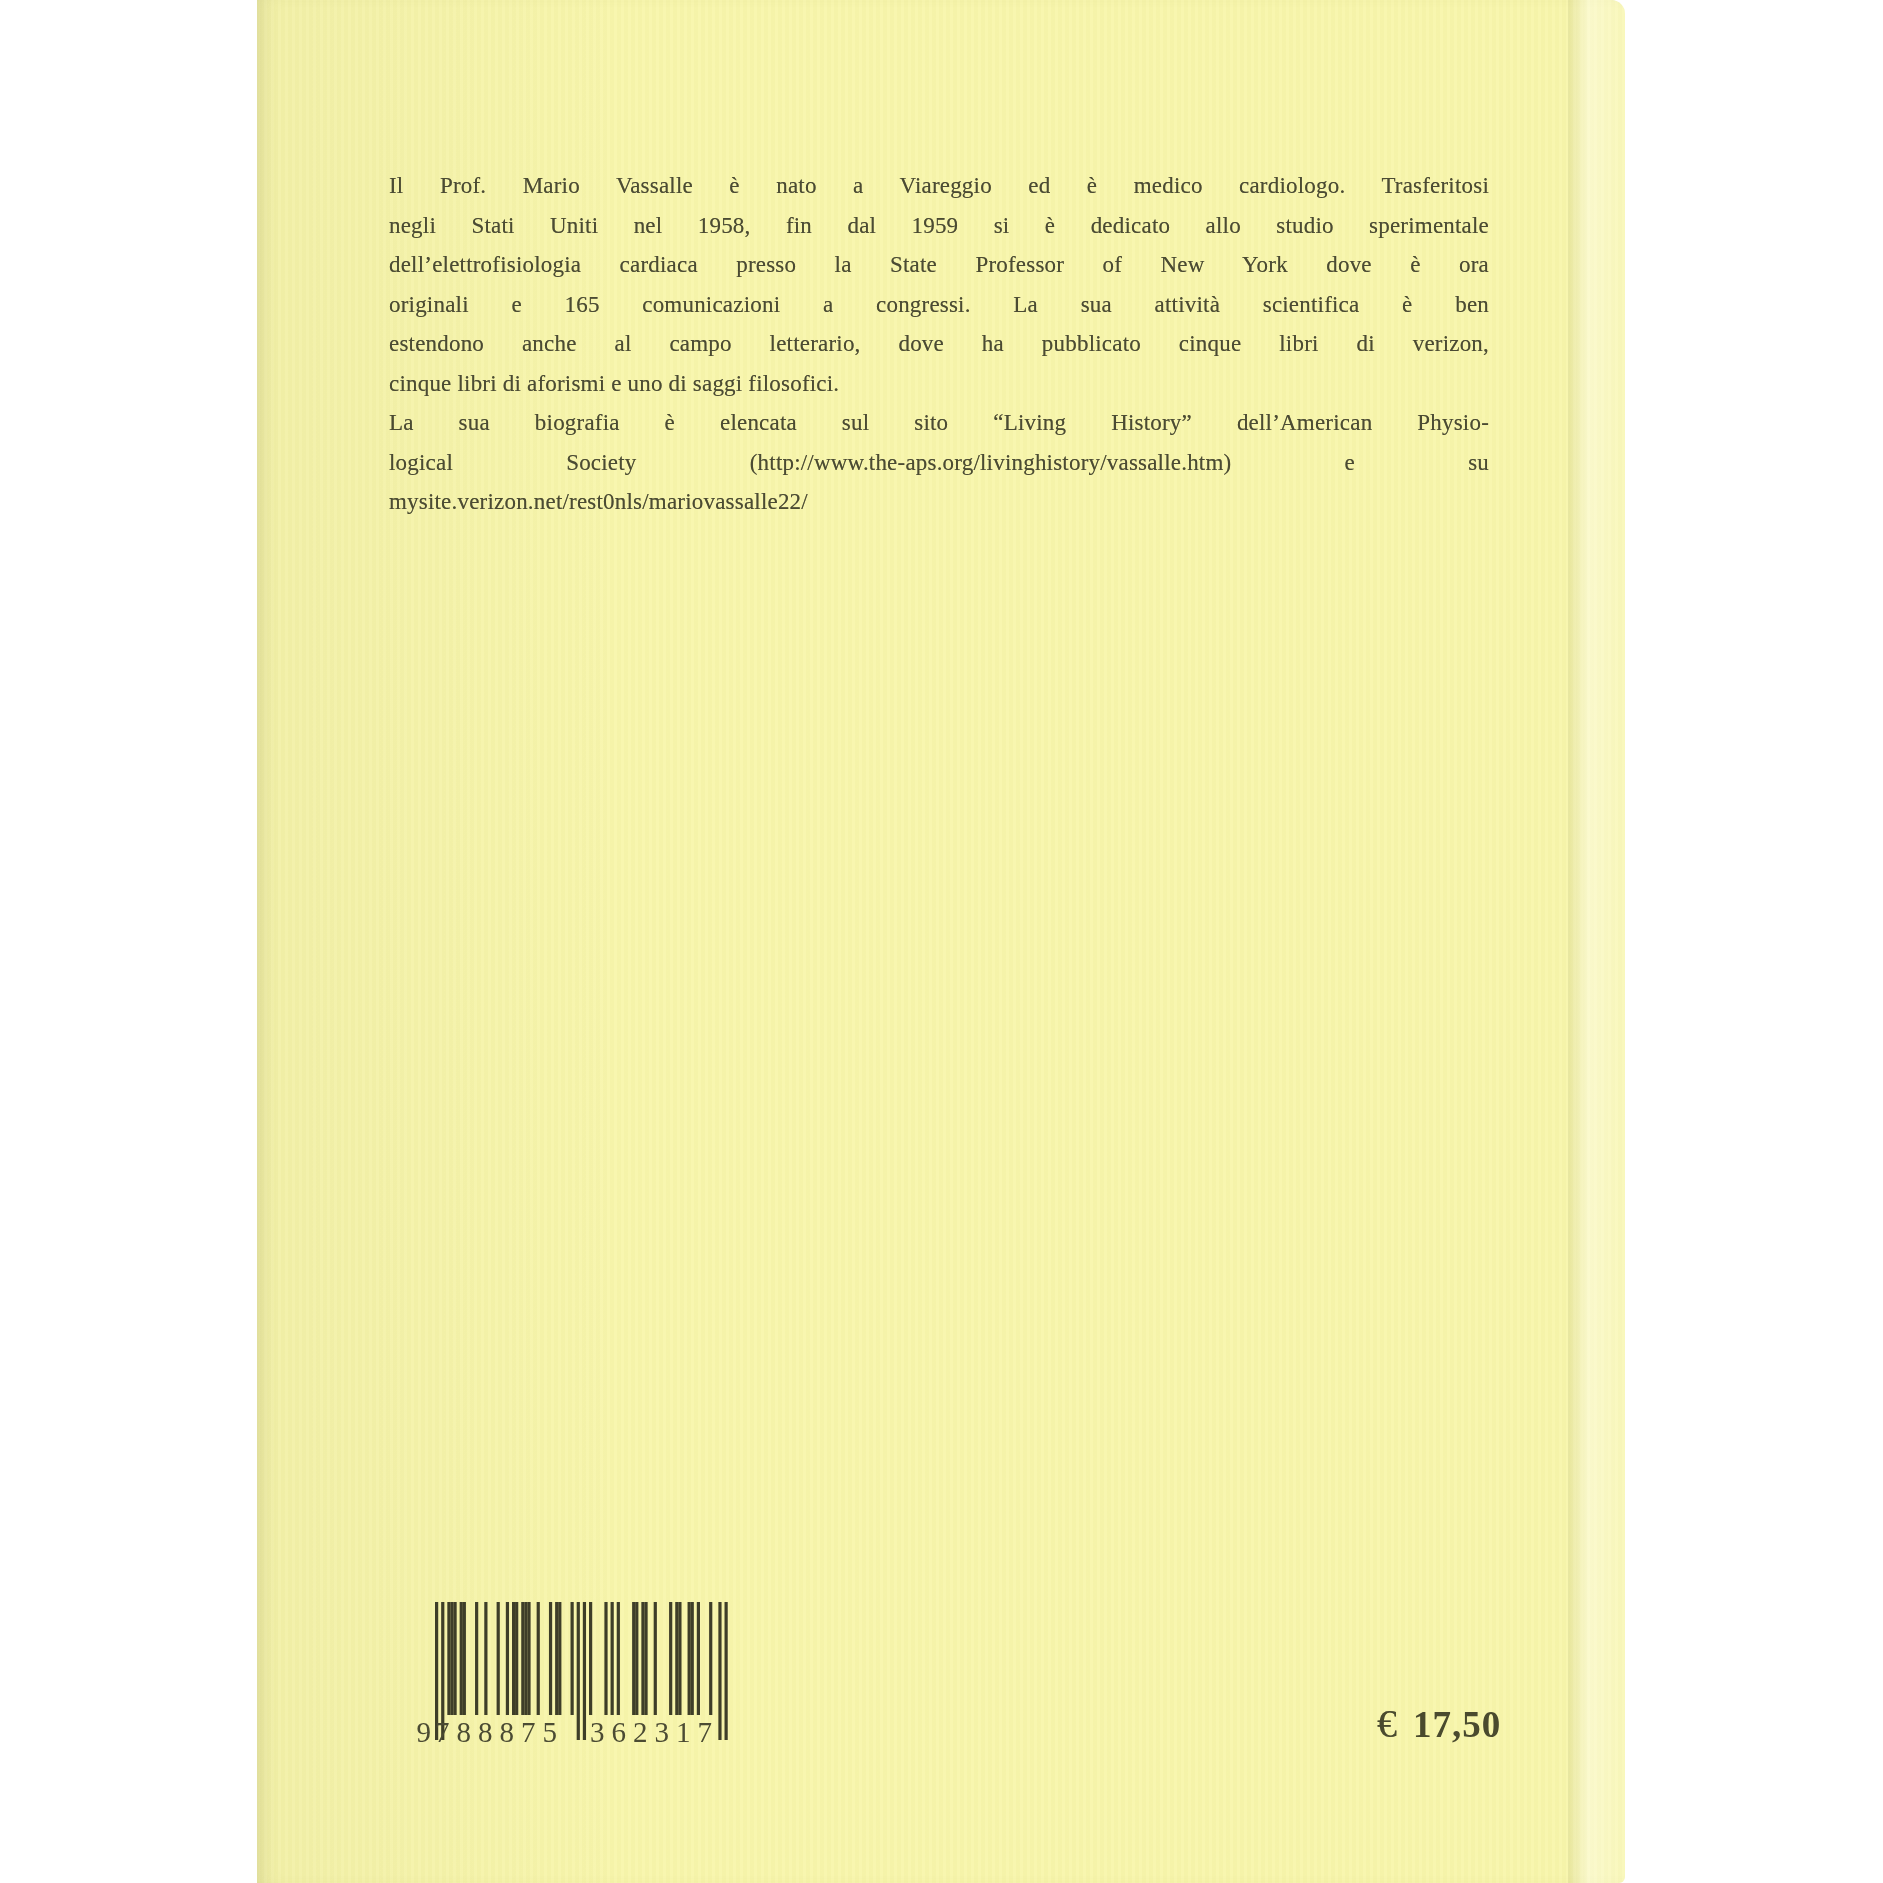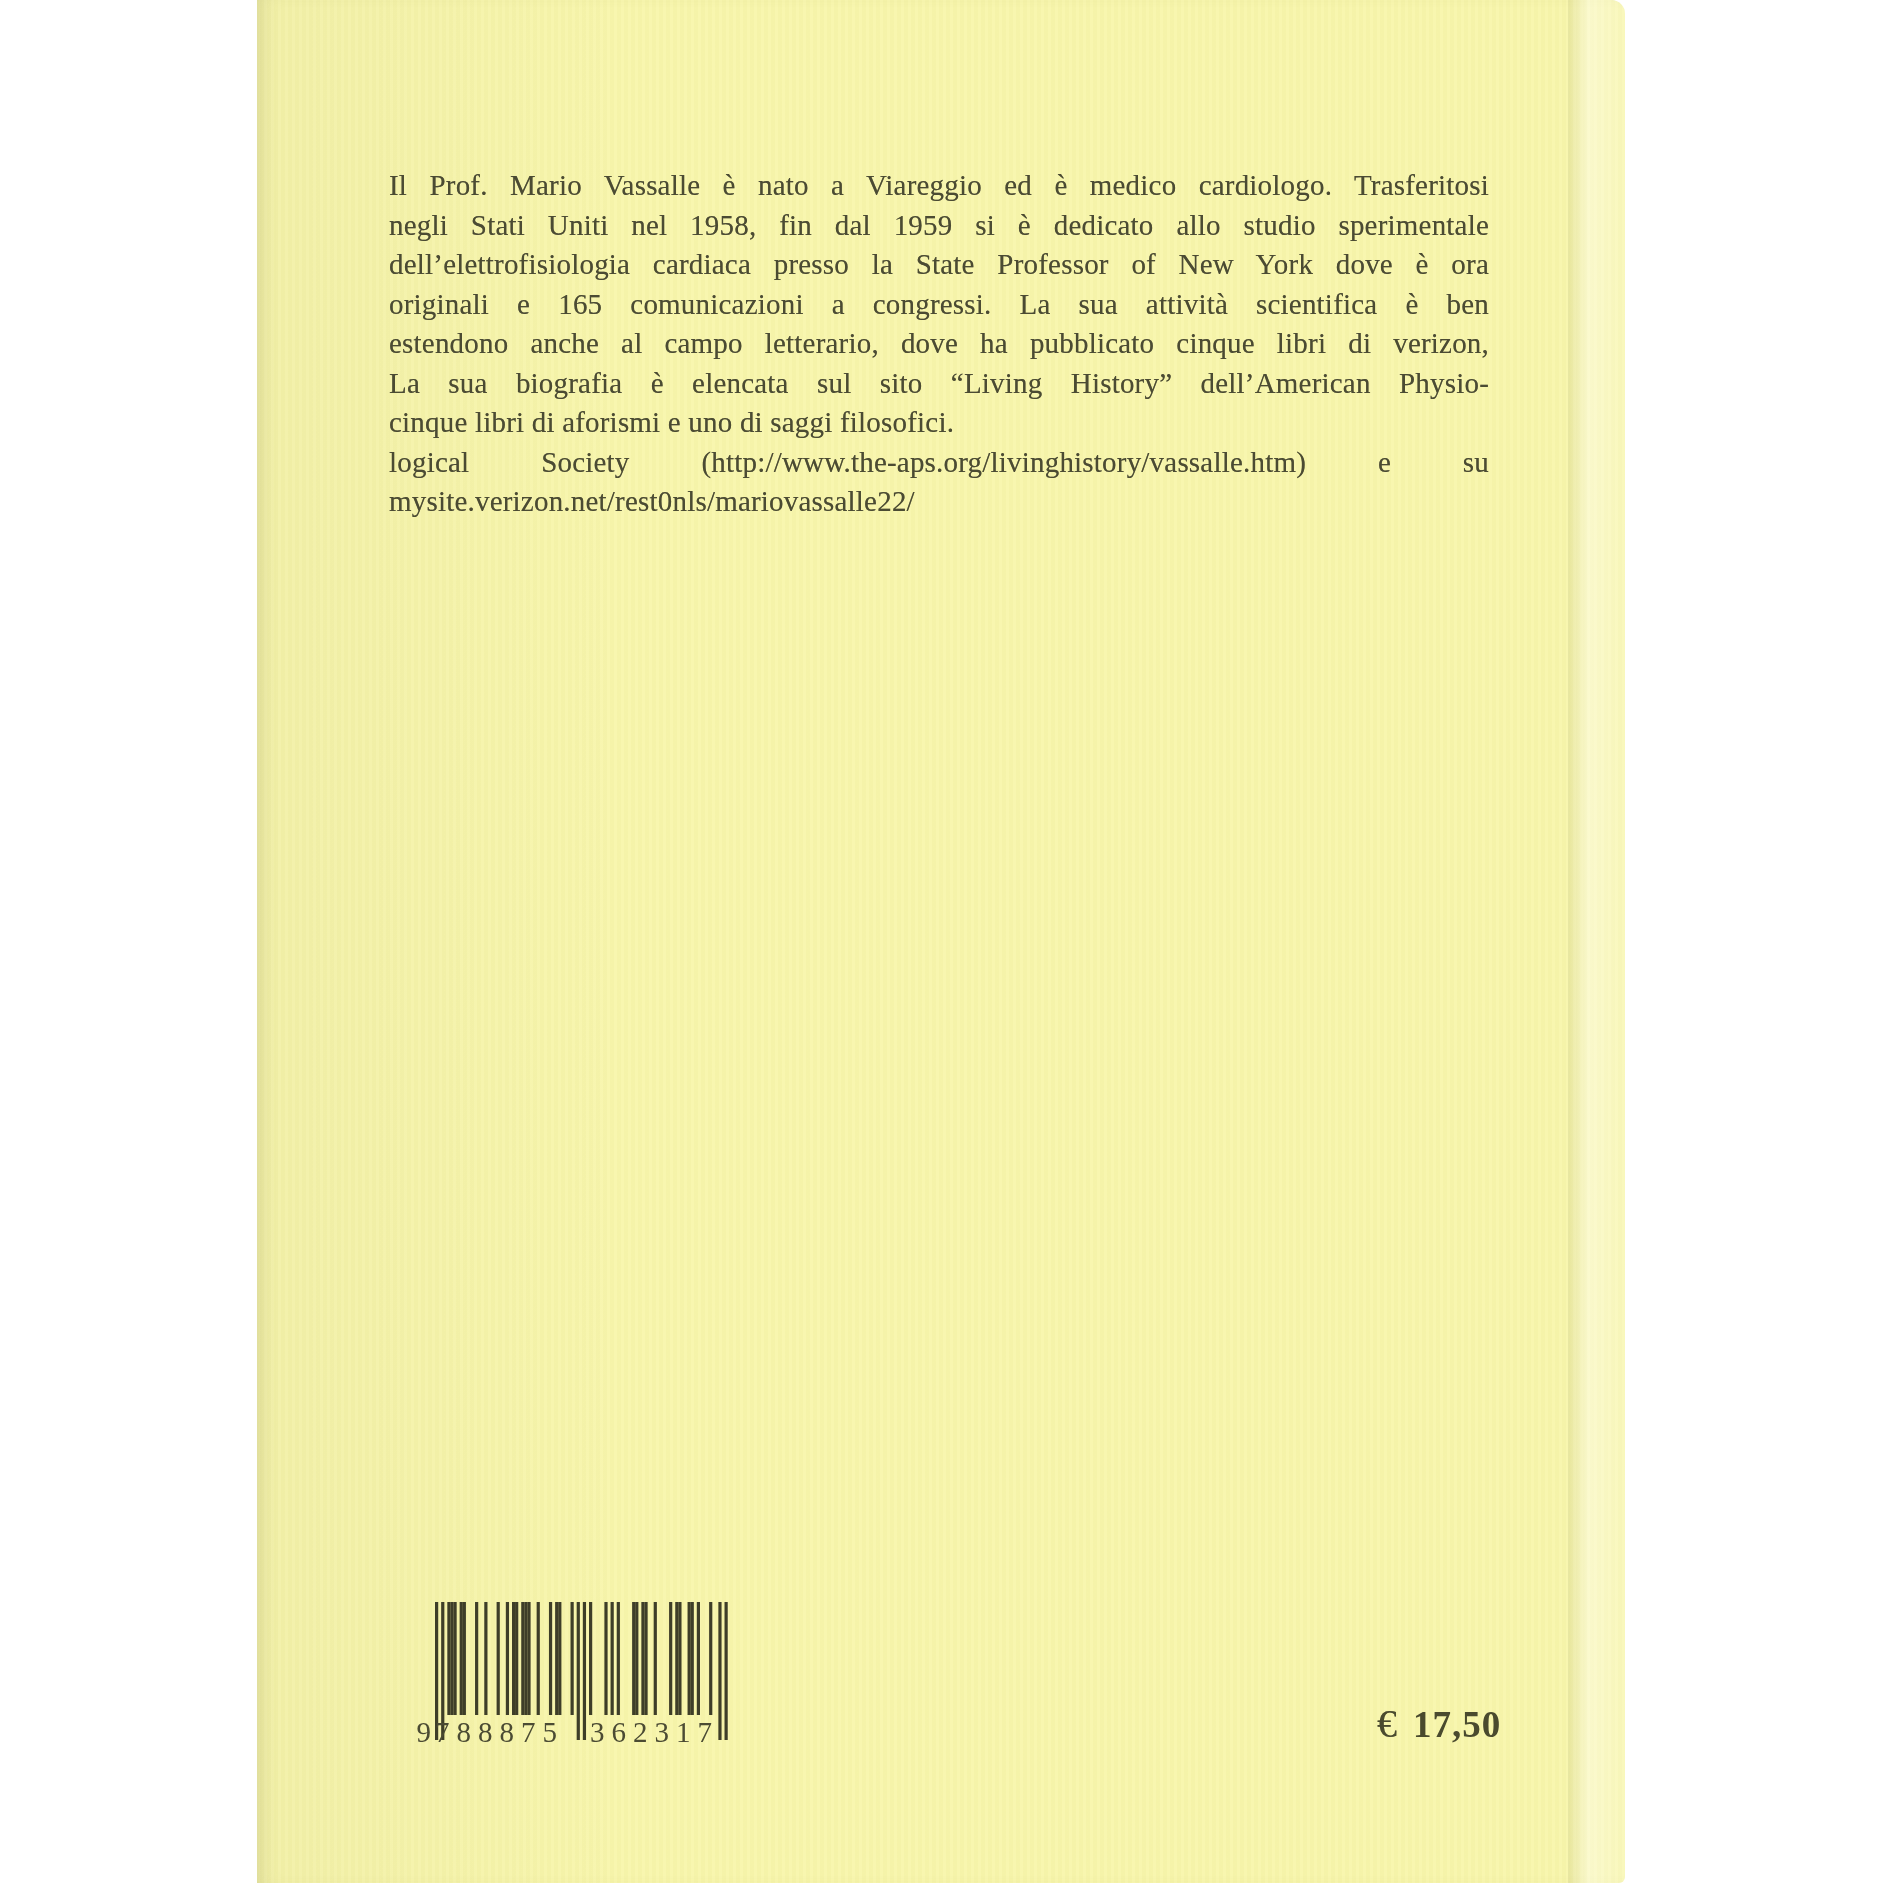--- a/index.html
+++ b/index.html
@@ -36,21 +36,21 @@
     height: 100%;
     background: linear-gradient(90deg, rgba(120,120,60,0.10), rgba(255,255,250,0.42) 35%, rgba(255,255,245,0.18));
     border-top-right-radius: 14px;
     box-shadow: -1px 0 0 rgba(120,120,70,0.12);
   }
   .bio {
     position: absolute;
     left: 132px;
     top: 166px;
     width: 1100px;
-    font-size: 29px;
+    font-size: 23px;
     line-height: 39.5px;
     color: var(--ink, #4b4b33);
     letter-spacing: 0.2px;
     text-shadow: 0 0 0.6px rgba(75,75,51,0.55);
   }
   .bio-line { text-align: left; }
   .bio-line.just {
     text-align: justify;
     text-align-last: justify;
   }
@@ -101,22 +101,22 @@
 <body style="background: rgb(255, 255, 255);">
 
 <div class="book-cover">
 
   <div class="bio">
       <div class="bio-line just">Il Prof. Mario Vassalle è nato a Viareggio ed è medico cardiologo. Trasferitosi</div>
       <div class="bio-line just">negli Stati Uniti nel 1958, fin dal 1959 si è dedicato allo studio sperimentale</div>
       <div class="bio-line just">dell’elettrofisiologia cardiaca presso la State Professor of New York dove è ora</div>
       <div class="bio-line just">originali e 165 comunicazioni a congressi. La sua attività scientifica è ben</div>
       <div class="bio-line just">estendono anche al campo letterario, dove ha pubblicato cinque libri di verizon,</div>
+      <div class="bio-line">cinque libri di aforismi e uno di saggi filosofici.</div>
       <div class="bio-line just">La sua biografia è elencata sul sito “Living History” dell’American Physio-</div>
-      <div class="bio-line">cinque libri di aforismi e uno di saggi filosofici.</div>
       <div class="bio-line just">logical Society (http://www.the-aps.org/livinghistory/vassalle.htm) e su</div>
       <div class="bio-line">mysite.verizon.net/rest0nls/mariovassalle22/</div>
     </div>
 
   <div class="barcode">
     <div class="barcode-svg-slot"><svg width="293" height="138">
           <rect x="0.00" y="0" width="3.20" height="138" fill="#3e3e28"></rect>
           <rect x="6.16" y="0" width="3.20" height="138" fill="#3e3e28"></rect>
           <rect x="12.32" y="0" width="3.20" height="113" fill="#3e3e28"></rect>
           <rect x="15.40" y="0" width="3.20" height="113" fill="#3e3e28"></rect>

